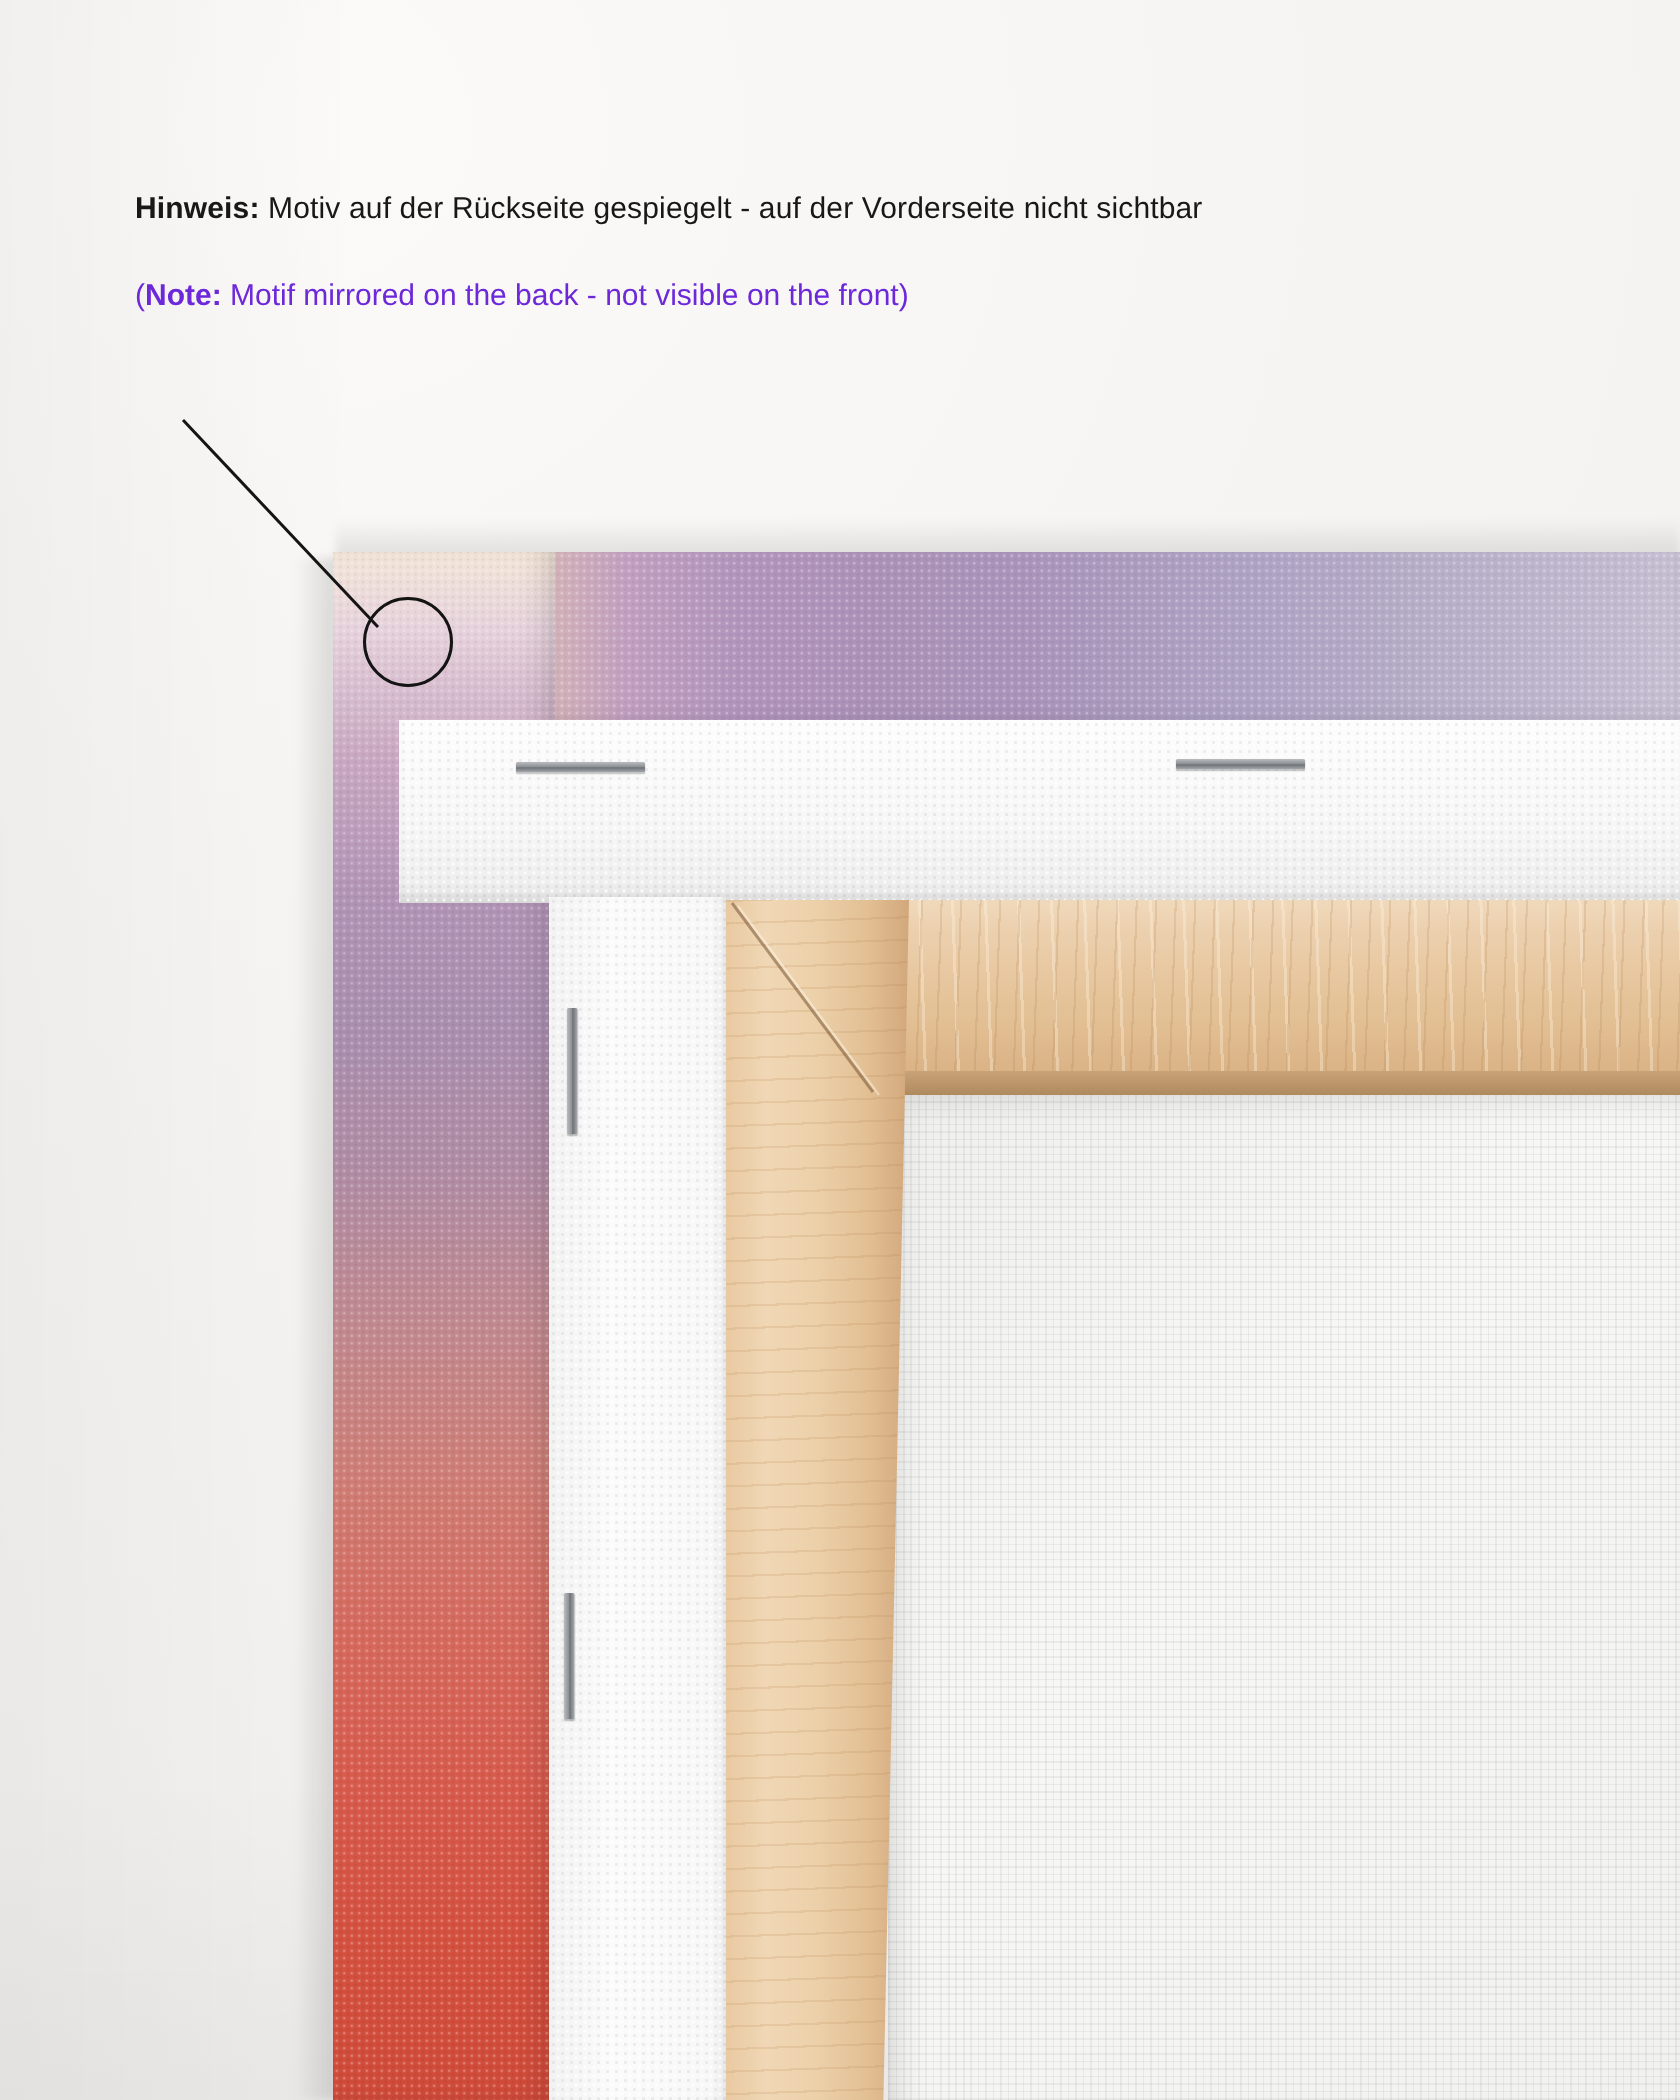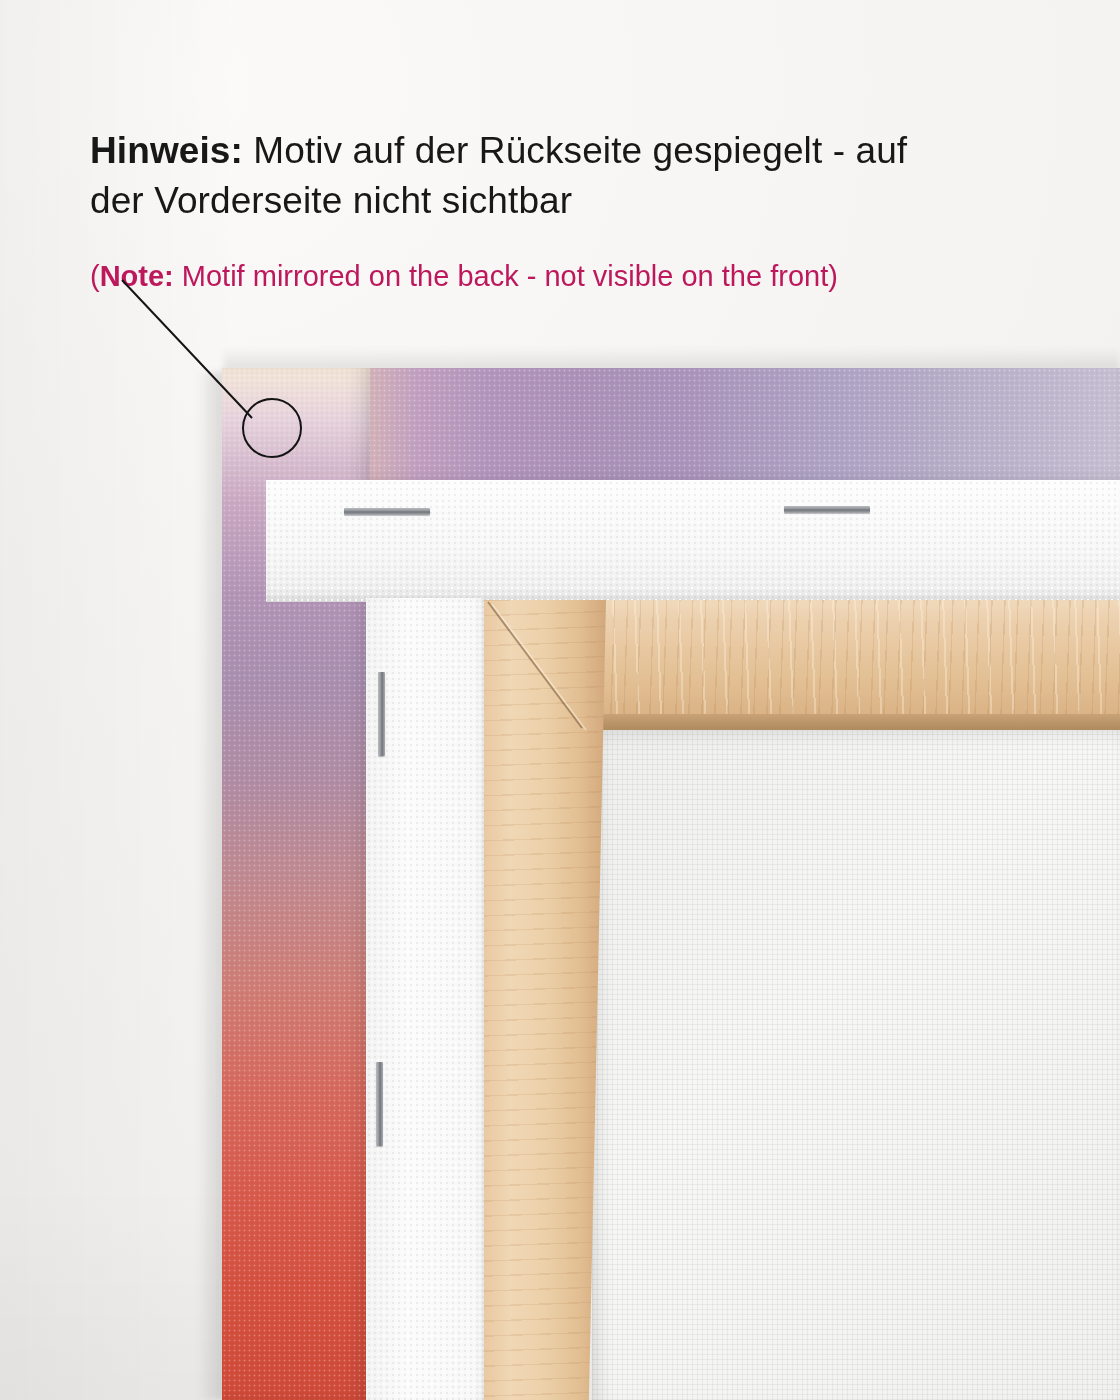--- a/index.html
+++ b/index.html
@@ -37,31 +37,31 @@
   }
 
   
   .note-block {
     position: absolute;
     left: 90px;
     top: 126px;
     width: 820px;
   }
   .note-de {
-    font-size: 37px;
+    font-size: 20px;
     line-height: 1.35;
     color: #181818;
     letter-spacing: 0.1px;
   }
   .note-de b { font-weight: 700; }
   .note-en {
     margin-top: 30px;
-    font-size: 29px;
+    font-size: 20px;
     line-height: 1.4;
-    color: #be185d;
+    color: #6d28d9;
   }
   .note-en b { font-weight: 700; }
 
   
   .leader {
     position: absolute;
     left: 100px;
     top: 270px;
     width: 230px;
     height: 200px;

